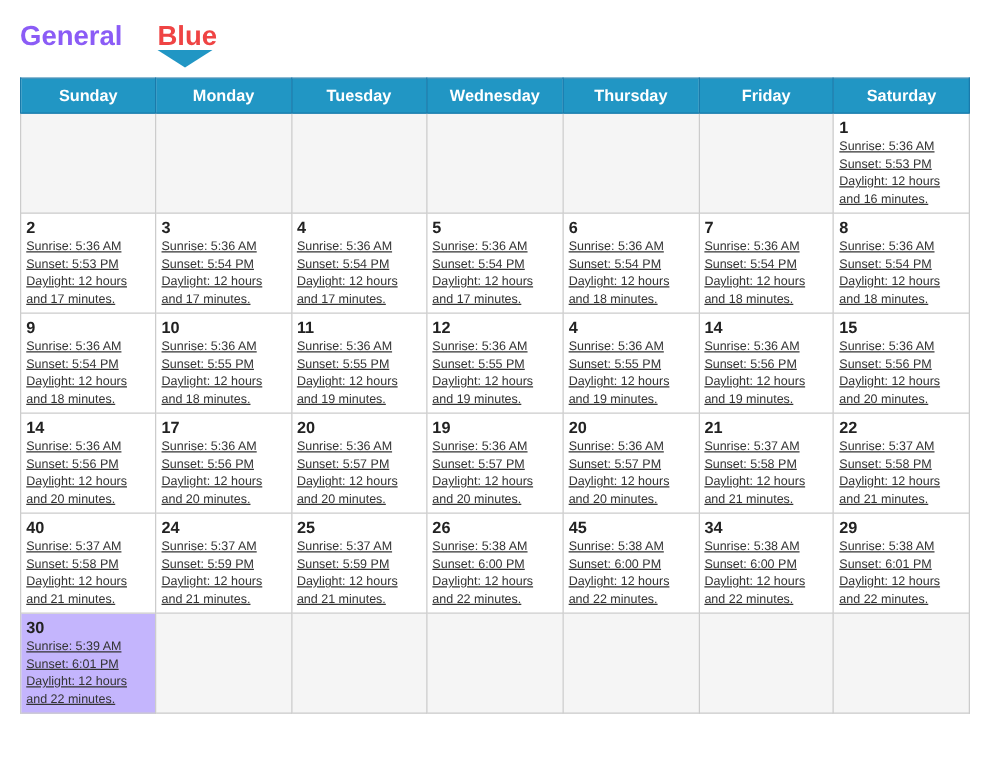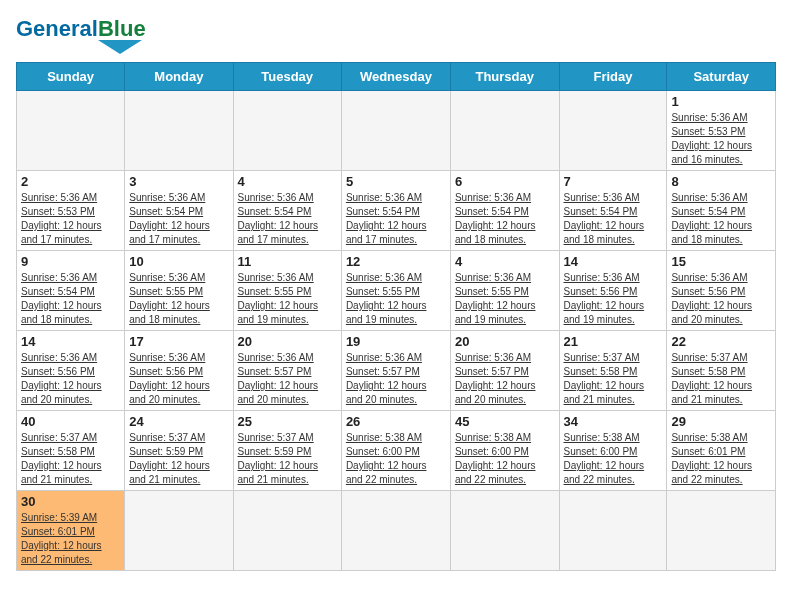--- a/index.html
+++ b/index.html
@@ -17,21 +17,21 @@
       margin-bottom: 8px;
     }
     .logo {
       display: flex;
       flex-direction: column;
       align-items: flex-start;
     }
     .logo-text {
       font-size: 22px;
       font-weight: bold;
-      color: #0369a1;
+      color: #8b5cf6;
     }
     .logo-triangle {
       width: 0;
       height: 0;
       border-left: 22px solid transparent;
       border-right: 22px solid transparent;
       border-top: 14px solid #2196c4;
       margin-left: 38px;
       margin-top: -2px;
     }
@@ -84,31 +84,31 @@
     .day-info {
       font-size: 10px;
       color: #333;
       line-height: 1.4;
       text-decoration: underline;
     }
     .last-row td {
       background: #f5f5f5;
     }
     .last-row td.has-data {
-      background: #fdba74;
+      background: #c4b5fd;
     }
   </style>
 </head>
 <body>
 
 <div class="header-area">
   <div class="logo">
     <div style="display:flex;align-items:center;">
       <span class="logo-text">General</span>
-      <span class="logo-text" style="color:#15803d;">Blue</span>
+      <span class="logo-text" style="color:#ef4444;padding-left:28px;">Blue</span>
     </div>
     <div style="display:flex;justify-content:flex-end;width:100%;padding-right:4px;">
       <div class="logo-triangle"></div>
     </div>
   </div>
   <div class="title-area">
     <div class="month-title"></div>
     <div class="location"></div>
   </div>
 </div>

